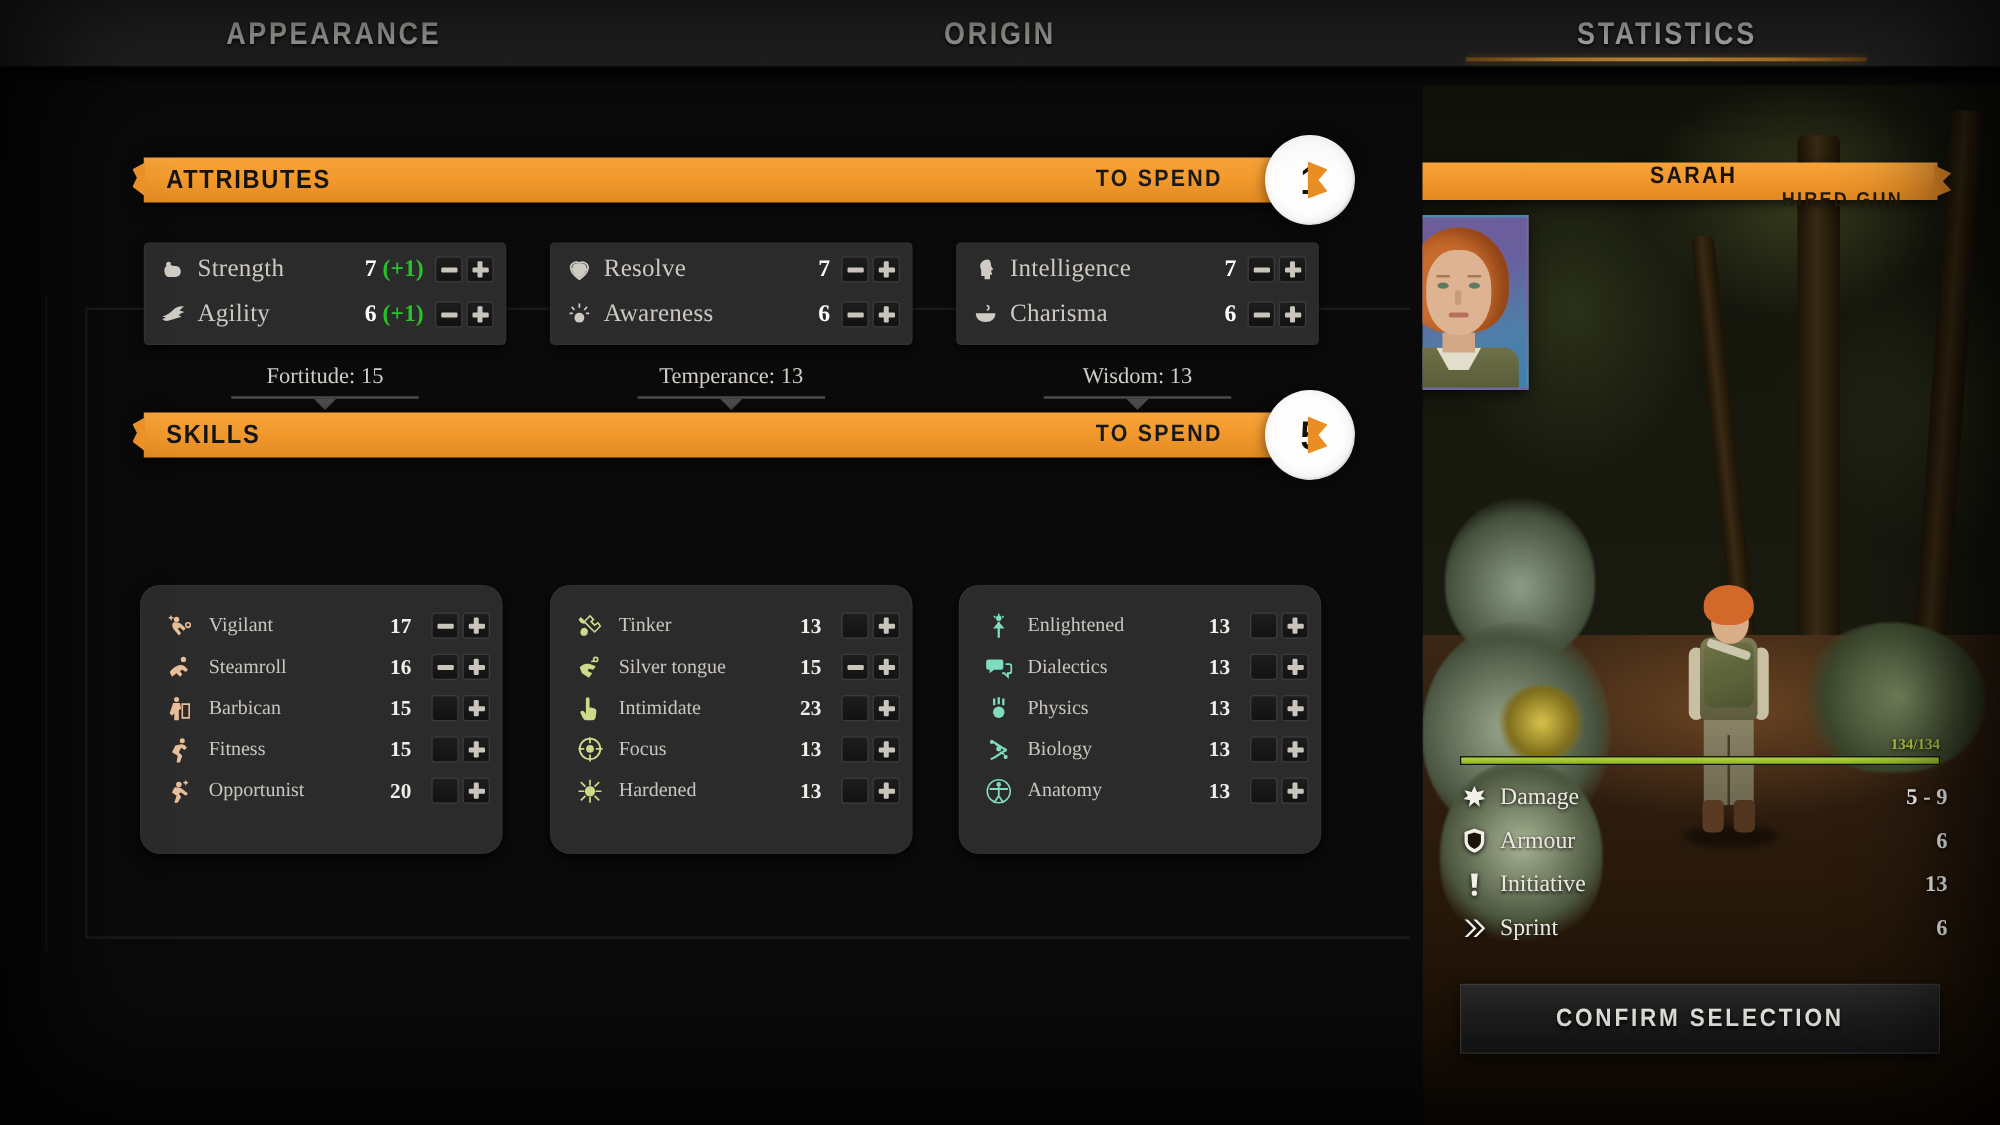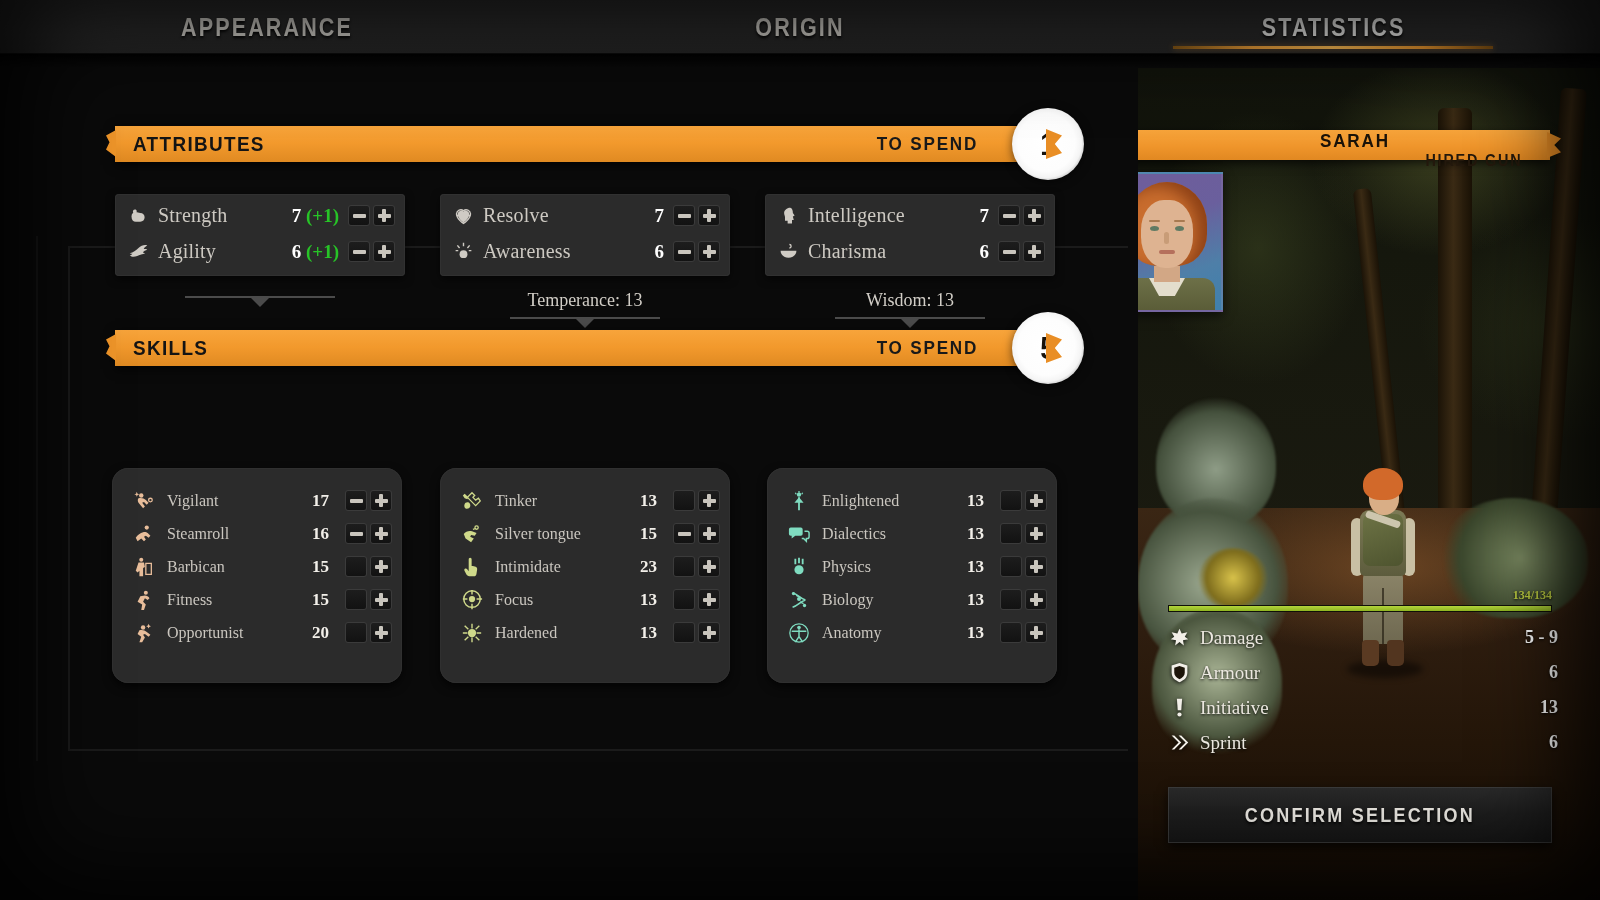--- a/index.html
+++ b/index.html
@@ -353,20 +353,21 @@
               <div class="step minus">
                 <span class="glyph"></span>
               </div>
               <div class="step plus">
                 <span class="glyph"></span>
               </div>
             </span>
           </div>
         </div>
         <div class="derived c1">
+          <div>Fortitude: 15</div>
           <div class="bar"></div>
         </div>
         <div class="attr-card c2">
           <div class="attr-line l1">
             <span class="attr-icon">
               <svg viewBox="0 0 24 24">
                 <path d="M12 21s-8-5-8-11a5 5 0 0 1 8-3.5A5 5 0 0 1 20 10c0 6-8 11-8 11zM5 12h3l1.5-3L12 15l2-4 1.5 1H19" fill="none" stroke="#cfcbc4" stroke-width="1.6"></path>
                 <path d="M12 20.2C9 18 5.4 14.6 5.4 10.4A4 4 0 0 1 12 7.4 4 4 0 0 1 18.6 10.4c0 4.2-3.6 7.6-6.6 9.8z"></path>
               </svg>
             </span>

